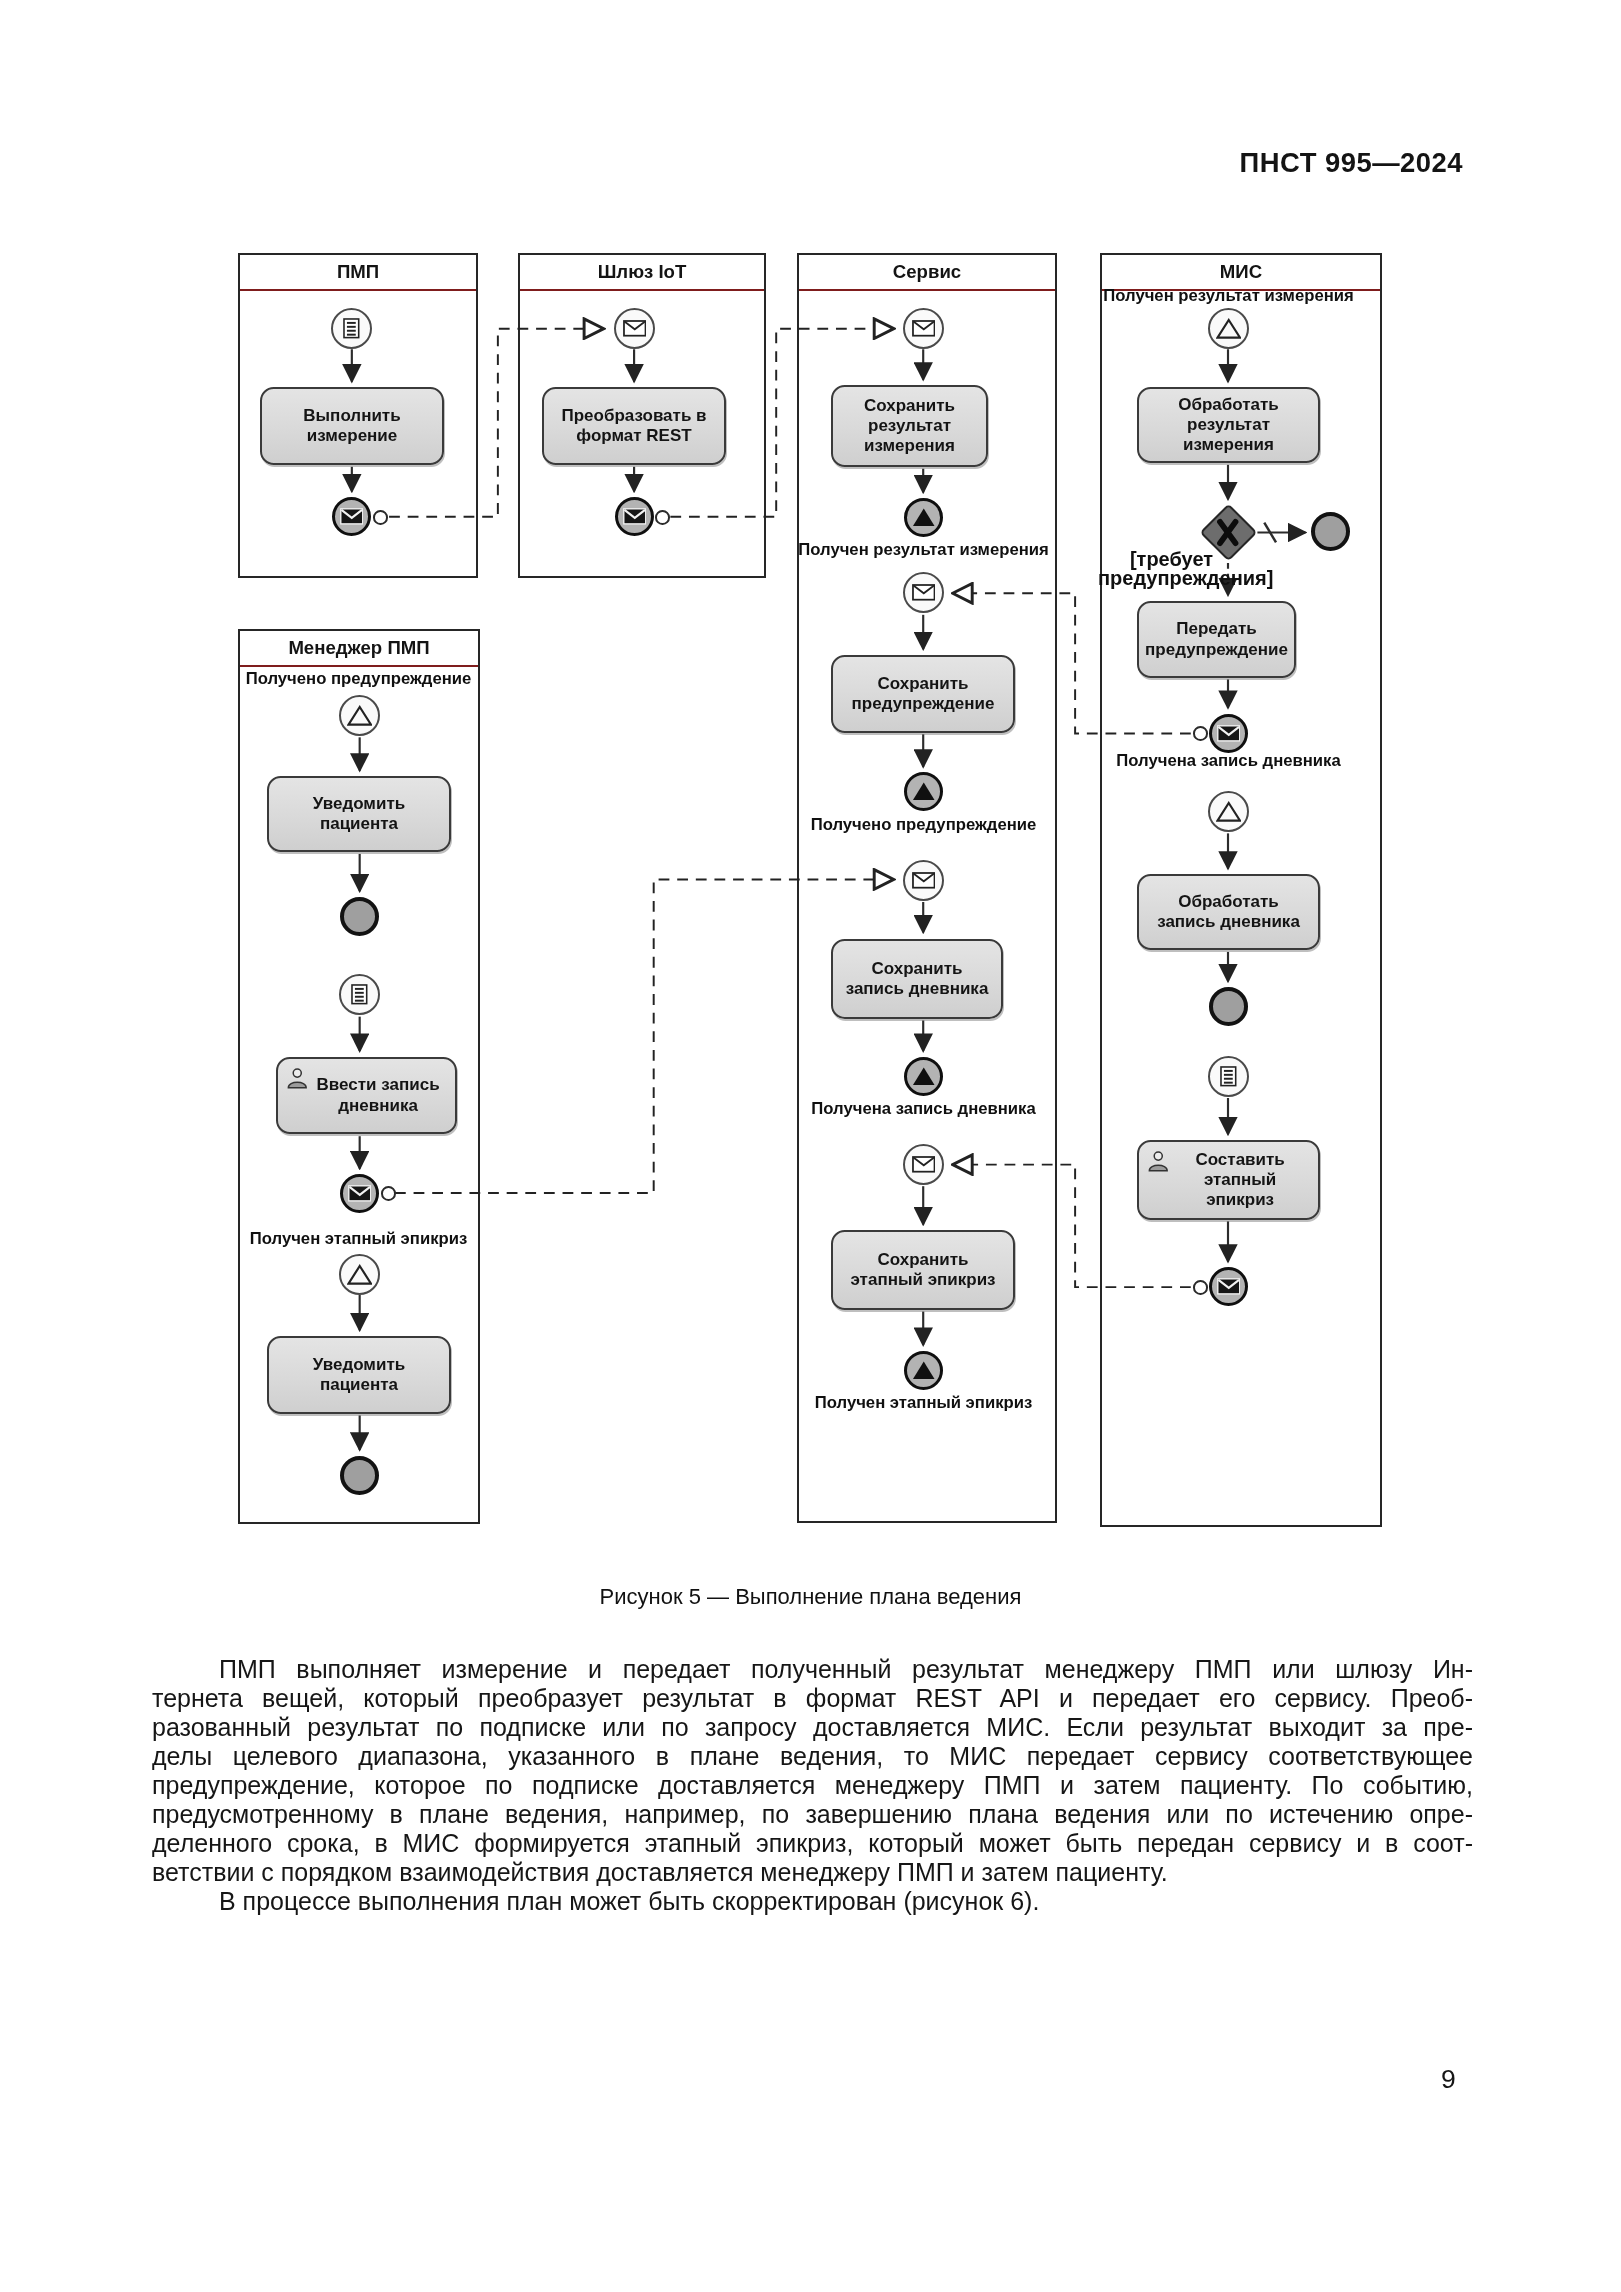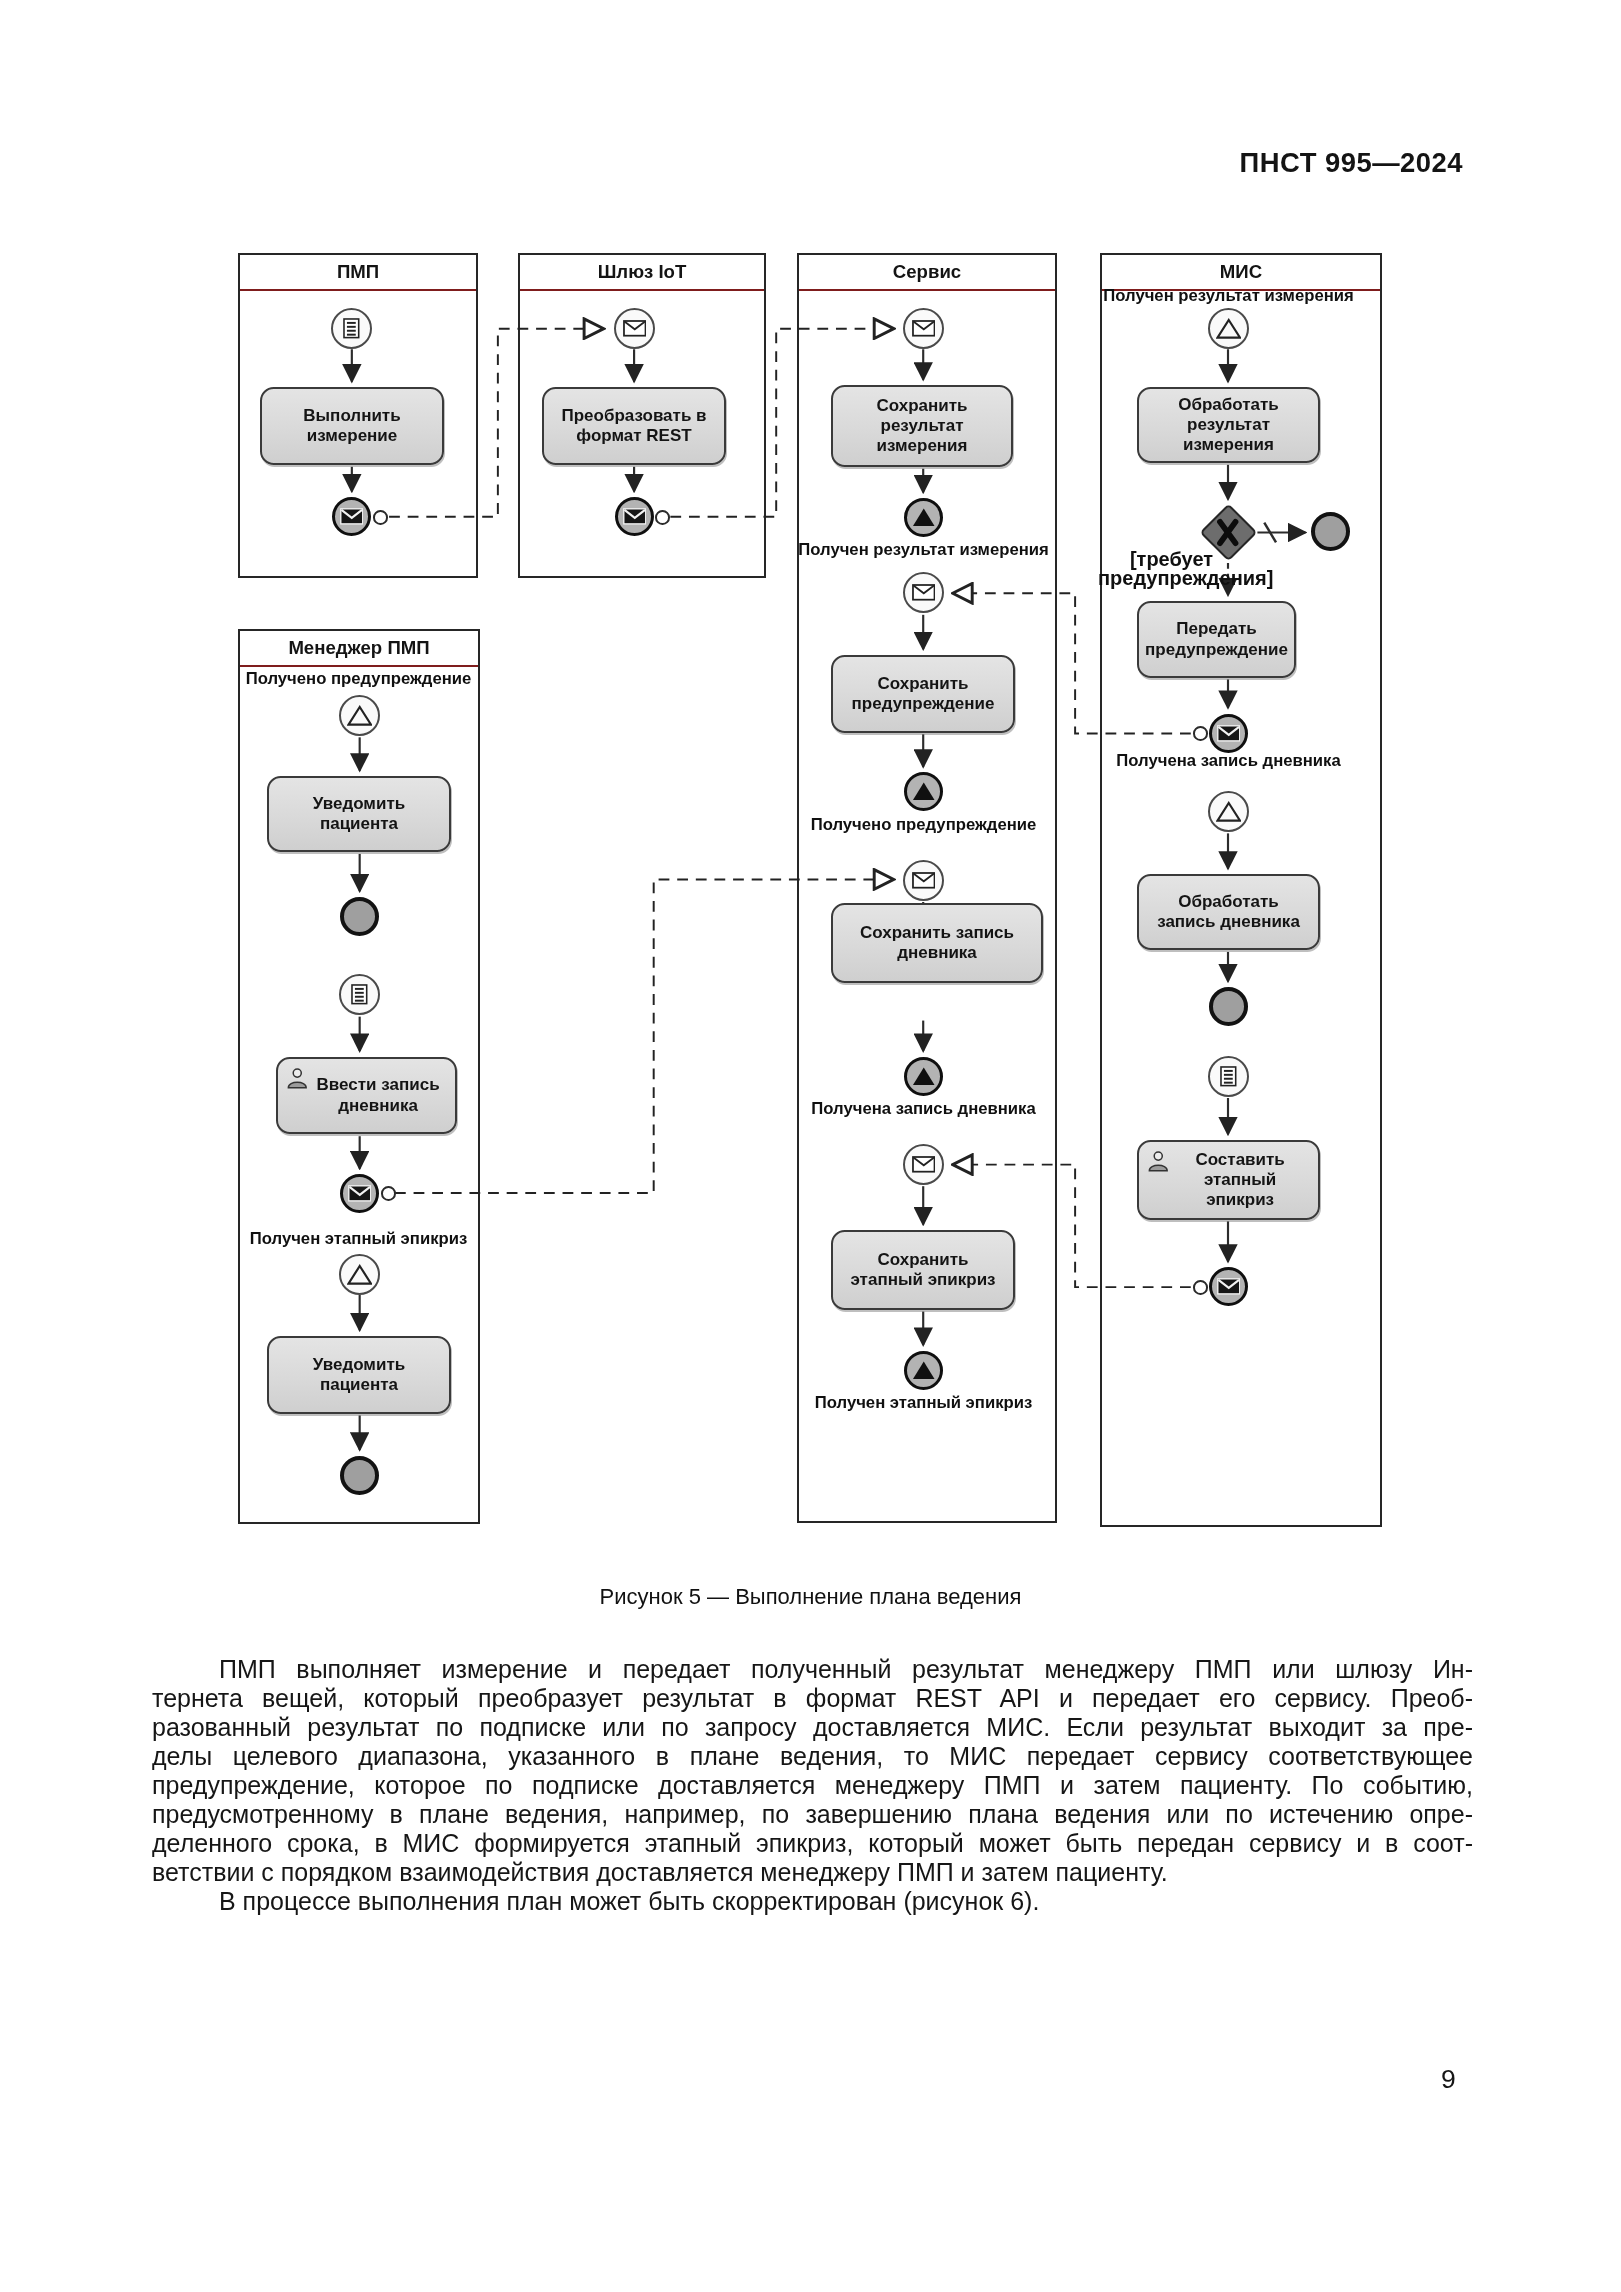--- a/index.html
+++ b/index.html
@@ -145,21 +145,21 @@
       </svg>
   </div>
   <div class="dot" style="left:655px;top:510px;"></div>
 
   <div class="evt start" style="left:903px;top:308px;">
     <svg width="23.5" height="16.7" viewBox="0 0 24 17">
         <rect x="1" y="1" width="22" height="15" fill="#fff" stroke="#222" stroke-width="1.8"></rect>
         <path d="M1.5,1.5 L12,9.5 L22.5,1.5" fill="none" stroke="#222" stroke-width="1.8"></path>
       </svg>
   </div>
-  <div class="task" style="left:831px;top:385px;width:182px;height:82px;">Сохранить результат измерения</div>
+  <div class="task" style="left:831px;top:385px;width:157px;height:82px;">Сохранить результат измерения</div>
   <div class="evt ends" style="left:904px;top:498px;">
     <svg width="23.5" height="20.6" viewBox="0 0 24 21">
         <polygon points="12,1.5 23,19.5 1,19.5" fill="#101010"></polygon>
       </svg>
   </div>
   <div class="lbl" style="left:796px;top:540px;width:255px;">Получен результат измерения</div>
 
   <div class="evt start" style="left:903px;top:572px;">
     <svg width="23.5" height="16.7" viewBox="0 0 24 17">
         <rect x="1" y="1" width="22" height="15" fill="#fff" stroke="#222" stroke-width="1.8"></rect>
@@ -173,21 +173,21 @@
       </svg>
   </div>
   <div class="lbl" style="left:796px;top:815px;width:255px;">Получено предупреждение</div>
 
   <div class="evt start" style="left:903px;top:860px;">
     <svg width="23.5" height="16.7" viewBox="0 0 24 17">
         <rect x="1" y="1" width="22" height="15" fill="#fff" stroke="#222" stroke-width="1.8"></rect>
         <path d="M1.5,1.5 L12,9.5 L22.5,1.5" fill="none" stroke="#222" stroke-width="1.8"></path>
       </svg>
   </div>
-  <div class="task" style="left:831px;top:903px;width:212px;height:80px;">Сохранить запись дневника</div>
+  <div class="task" style="left:831px;top:939px;width:172px;height:80px;">Сохранить запись дневника</div>
   <div class="evt ends" style="left:904px;top:1057px;">
     <svg width="23.5" height="20.6" viewBox="0 0 24 21">
         <polygon points="12,1.5 23,19.5 1,19.5" fill="#101010"></polygon>
       </svg>
   </div>
   <div class="lbl" style="left:796px;top:1099px;width:255px;">Получена запись дневника</div>
 
   <div class="evt start" style="left:903px;top:1144px;">
     <svg width="23.5" height="16.7" viewBox="0 0 24 17">
         <rect x="1" y="1" width="22" height="15" fill="#fff" stroke="#222" stroke-width="1.8"></rect>

